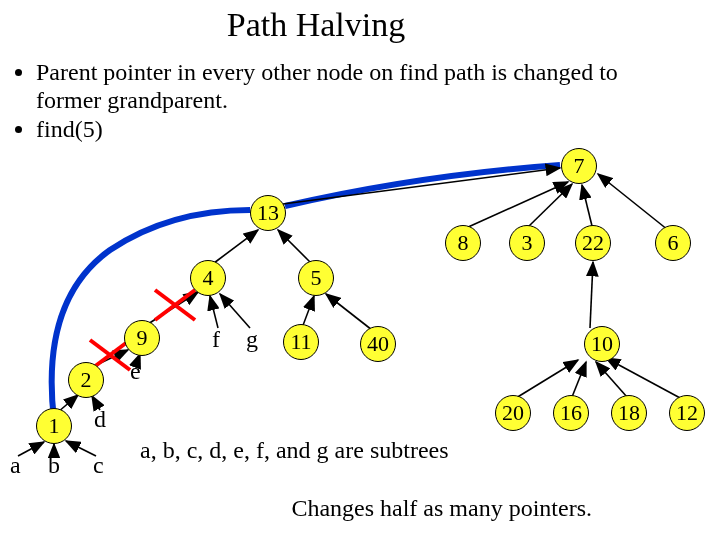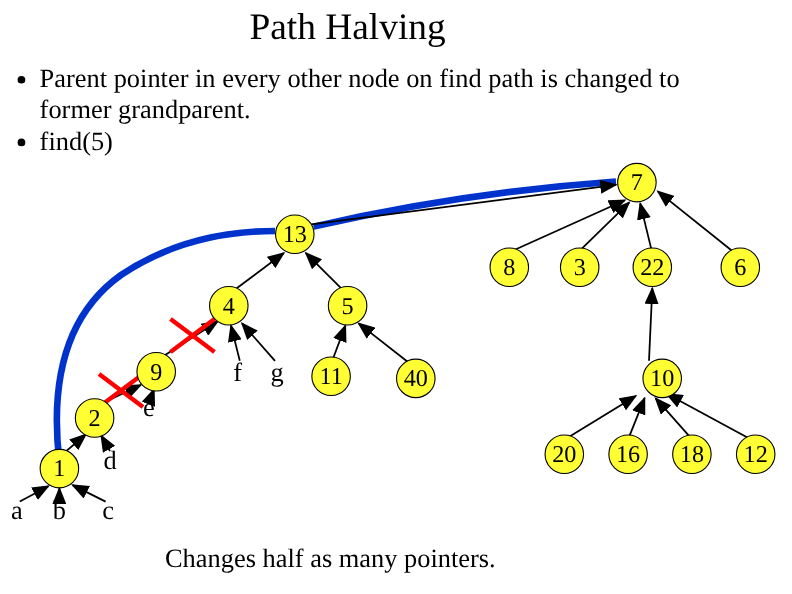--- a/index.html
+++ b/index.html
@@ -105,21 +105,22 @@
   <div class="node" style="left:669px; top:395px;">12</div>
 
   <div class="lbl" style="left:212px; top:326px;">f</div>
   <div class="lbl" style="left:246px; top:326px;">g</div>
   <div class="lbl" style="left:130px; top:358px;">e</div>
   <div class="lbl" style="left:94px;  top:406px;">d</div>
   <div class="lbl" style="left:10px;  top:452px;">a</div>
   <div class="lbl" style="left:48px;  top:452px;">b</div>
   <div class="lbl" style="left:93px;  top:452px;">c</div>
 
-  <div class="caption2" style="top:495px; left:150px; right:40px; text-align:left;">Changes half as many pointers.</div>
+  <div class="caption1" style="top:437px; left:140px; right:40px; text-align:left;">a, b, c, d, e, f, and g are subtrees</div>
+  <div class="caption2" style="top:495px; left:150px; right:40px; text-align:right;">Changes half as many pointers.</div>
 
   <svg class="edges" viewBox="0 0 720 540">
     <defs>
       <marker id="ah" markerWidth="10" markerHeight="8" refX="9" refY="4" orient="auto">
         <path d="M0,0 L10,4 L0,8 Z" fill="#000"></path>
       </marker>
     </defs>
 
     <path class="bluepath" d="M 54 420  Q 40 300 110 250 Q 170 210 250 210"></path>
     <path class="bluepath" d="M 285 206 Q 420 175 560 165"></path>

